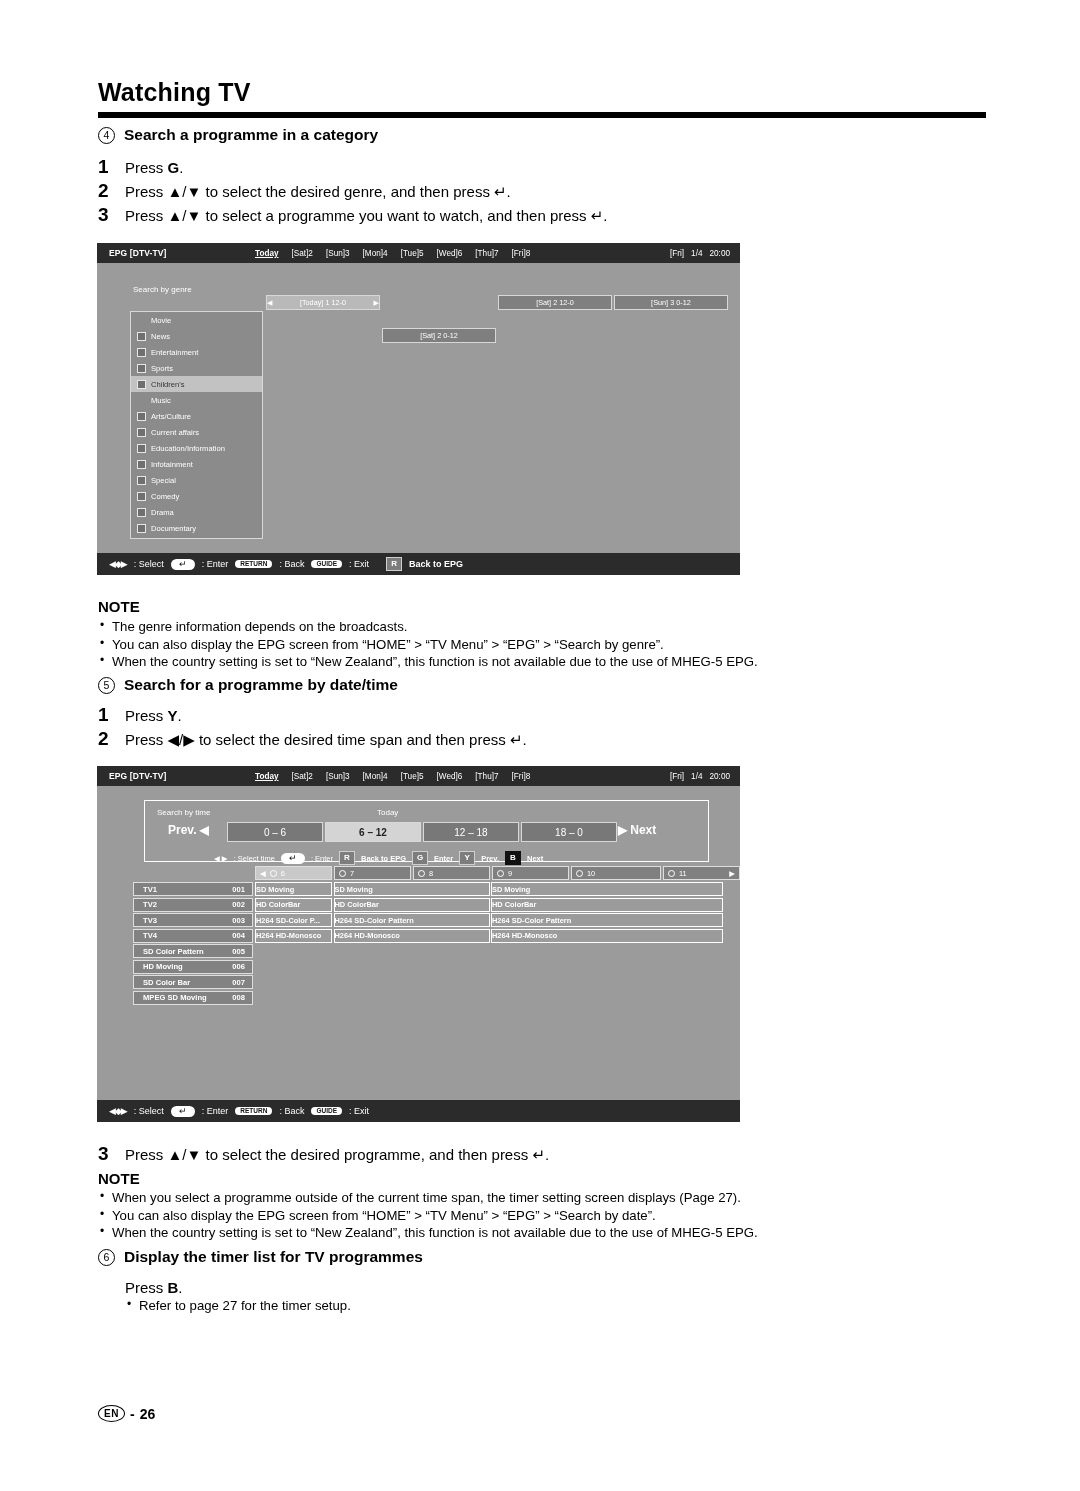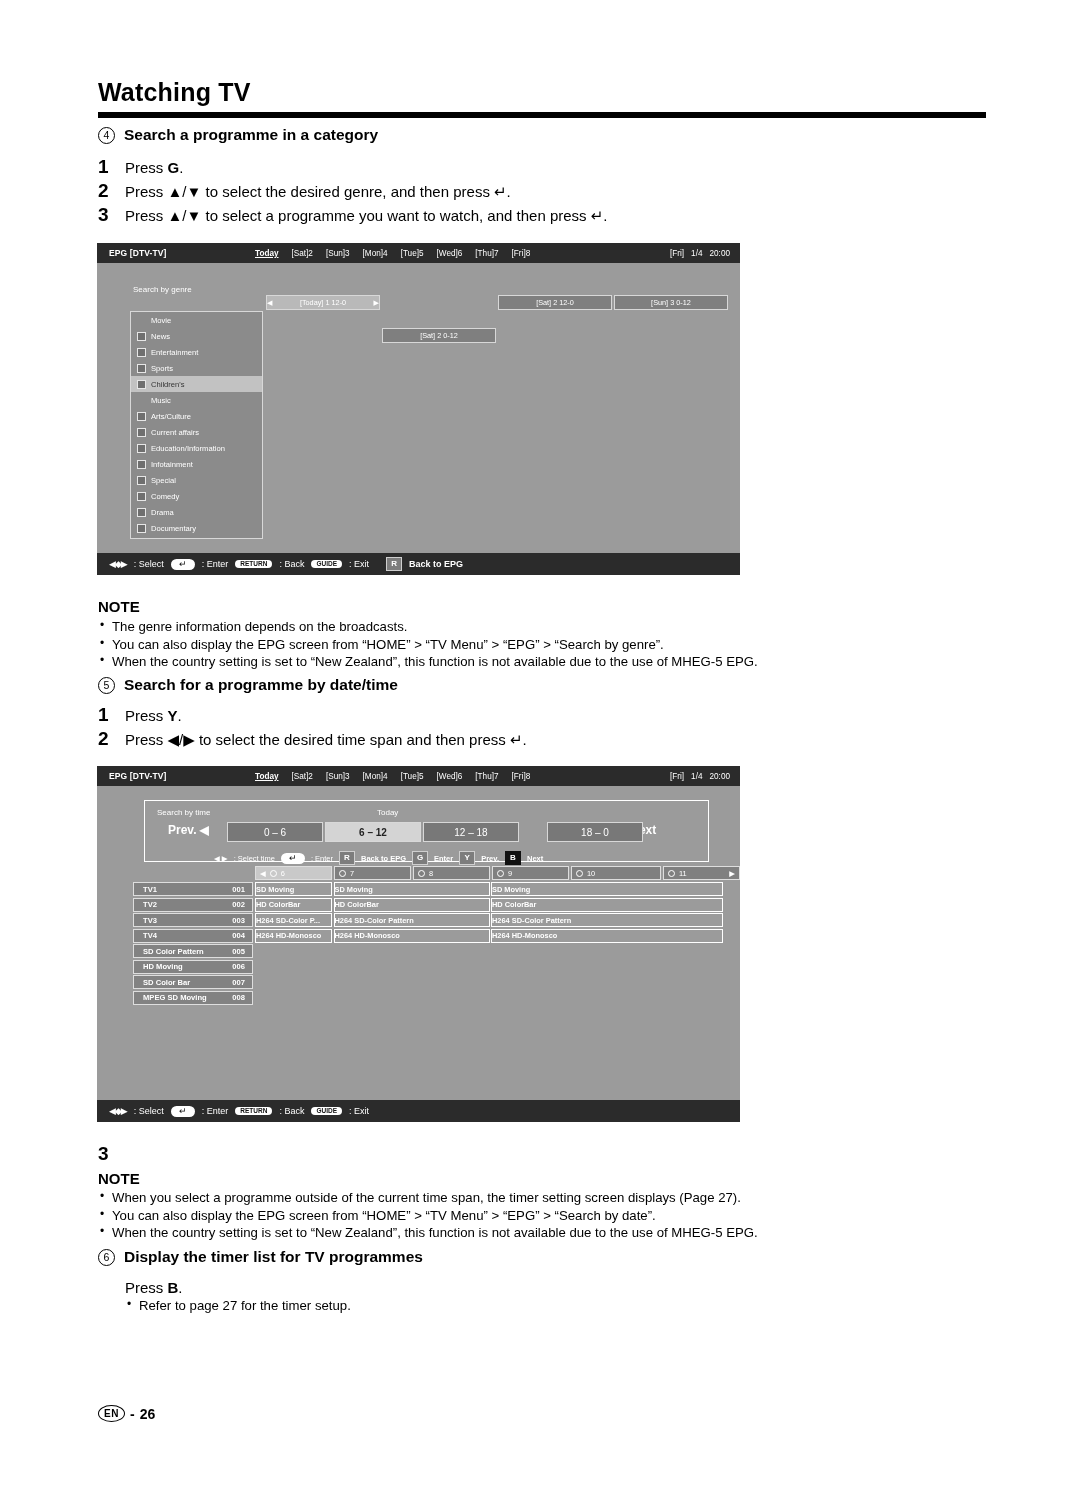--- a/index.html
+++ b/index.html
@@ -386,21 +386,21 @@
       </div>
       <div class="prevnext" style="left:473px; top:22px;">
         <span>▶</span>
         <span>Next</span>
       </div>
 
       <div class="span-row" style="left:82px; top:21px;">
         <div class="span-btn" style="width:96px;">0 – 6</div>
         <div class="span-btn sel" style="width:96px;">6 – 12</div>
         <div class="span-btn" style="width:96px;">12 – 18</div>
-        <div class="span-btn" style="width:96px;margin-left:26px;">18 – 0</div>
+        <div class="span-btn" style="width:96px;">18 – 0</div>
       </div>
 
       <div class="time-legend" style="left:69px; top:50px;">
         <span>◀ ▶</span>
         <span>: Select time</span>
         <span class="key-enter">↵</span>
         <span>: Enter</span>
         <span class="key-box">R</span>
         <span style="font-weight:bold;">Back to EPG</span>
         <span class="key-box">G</span>
@@ -508,20 +508,21 @@
       <span class="bb-txt">: Enter</span>
       <span class="key-pill">RETURN</span>
       <span class="bb-txt">: Back</span>
       <span class="key-pill">GUIDE</span>
       <span class="bb-txt">: Exit</span>
     </div>
   </div>
 
   <div class="step" style="left:98px; top:1143px;">
     <span class="step-num">3</span>
+    <span class="step-txt">Press ▲/▼ to select the desired programme, and then press ↵.</span>
   </div>
 
   <div class="note-head" style="left:98px; top:1170px;">NOTE</div>
   <ul class="note-list" style="left:98px; top:1189px;">
     <li>When you select a programme outside of the current time span, the timer setting screen displays (Page 27).</li>
     <li>You can also display the EPG screen from “HOME” &gt; “TV Menu” &gt; “EPG” &gt; “Search by date”.</li>
     <li>When the country setting is set to “New Zealand”, this function is not available due to the use of MHEG-5 EPG.</li>
   </ul>
 
   <div class="sec-head" style="left:98px; top:1248px;">

